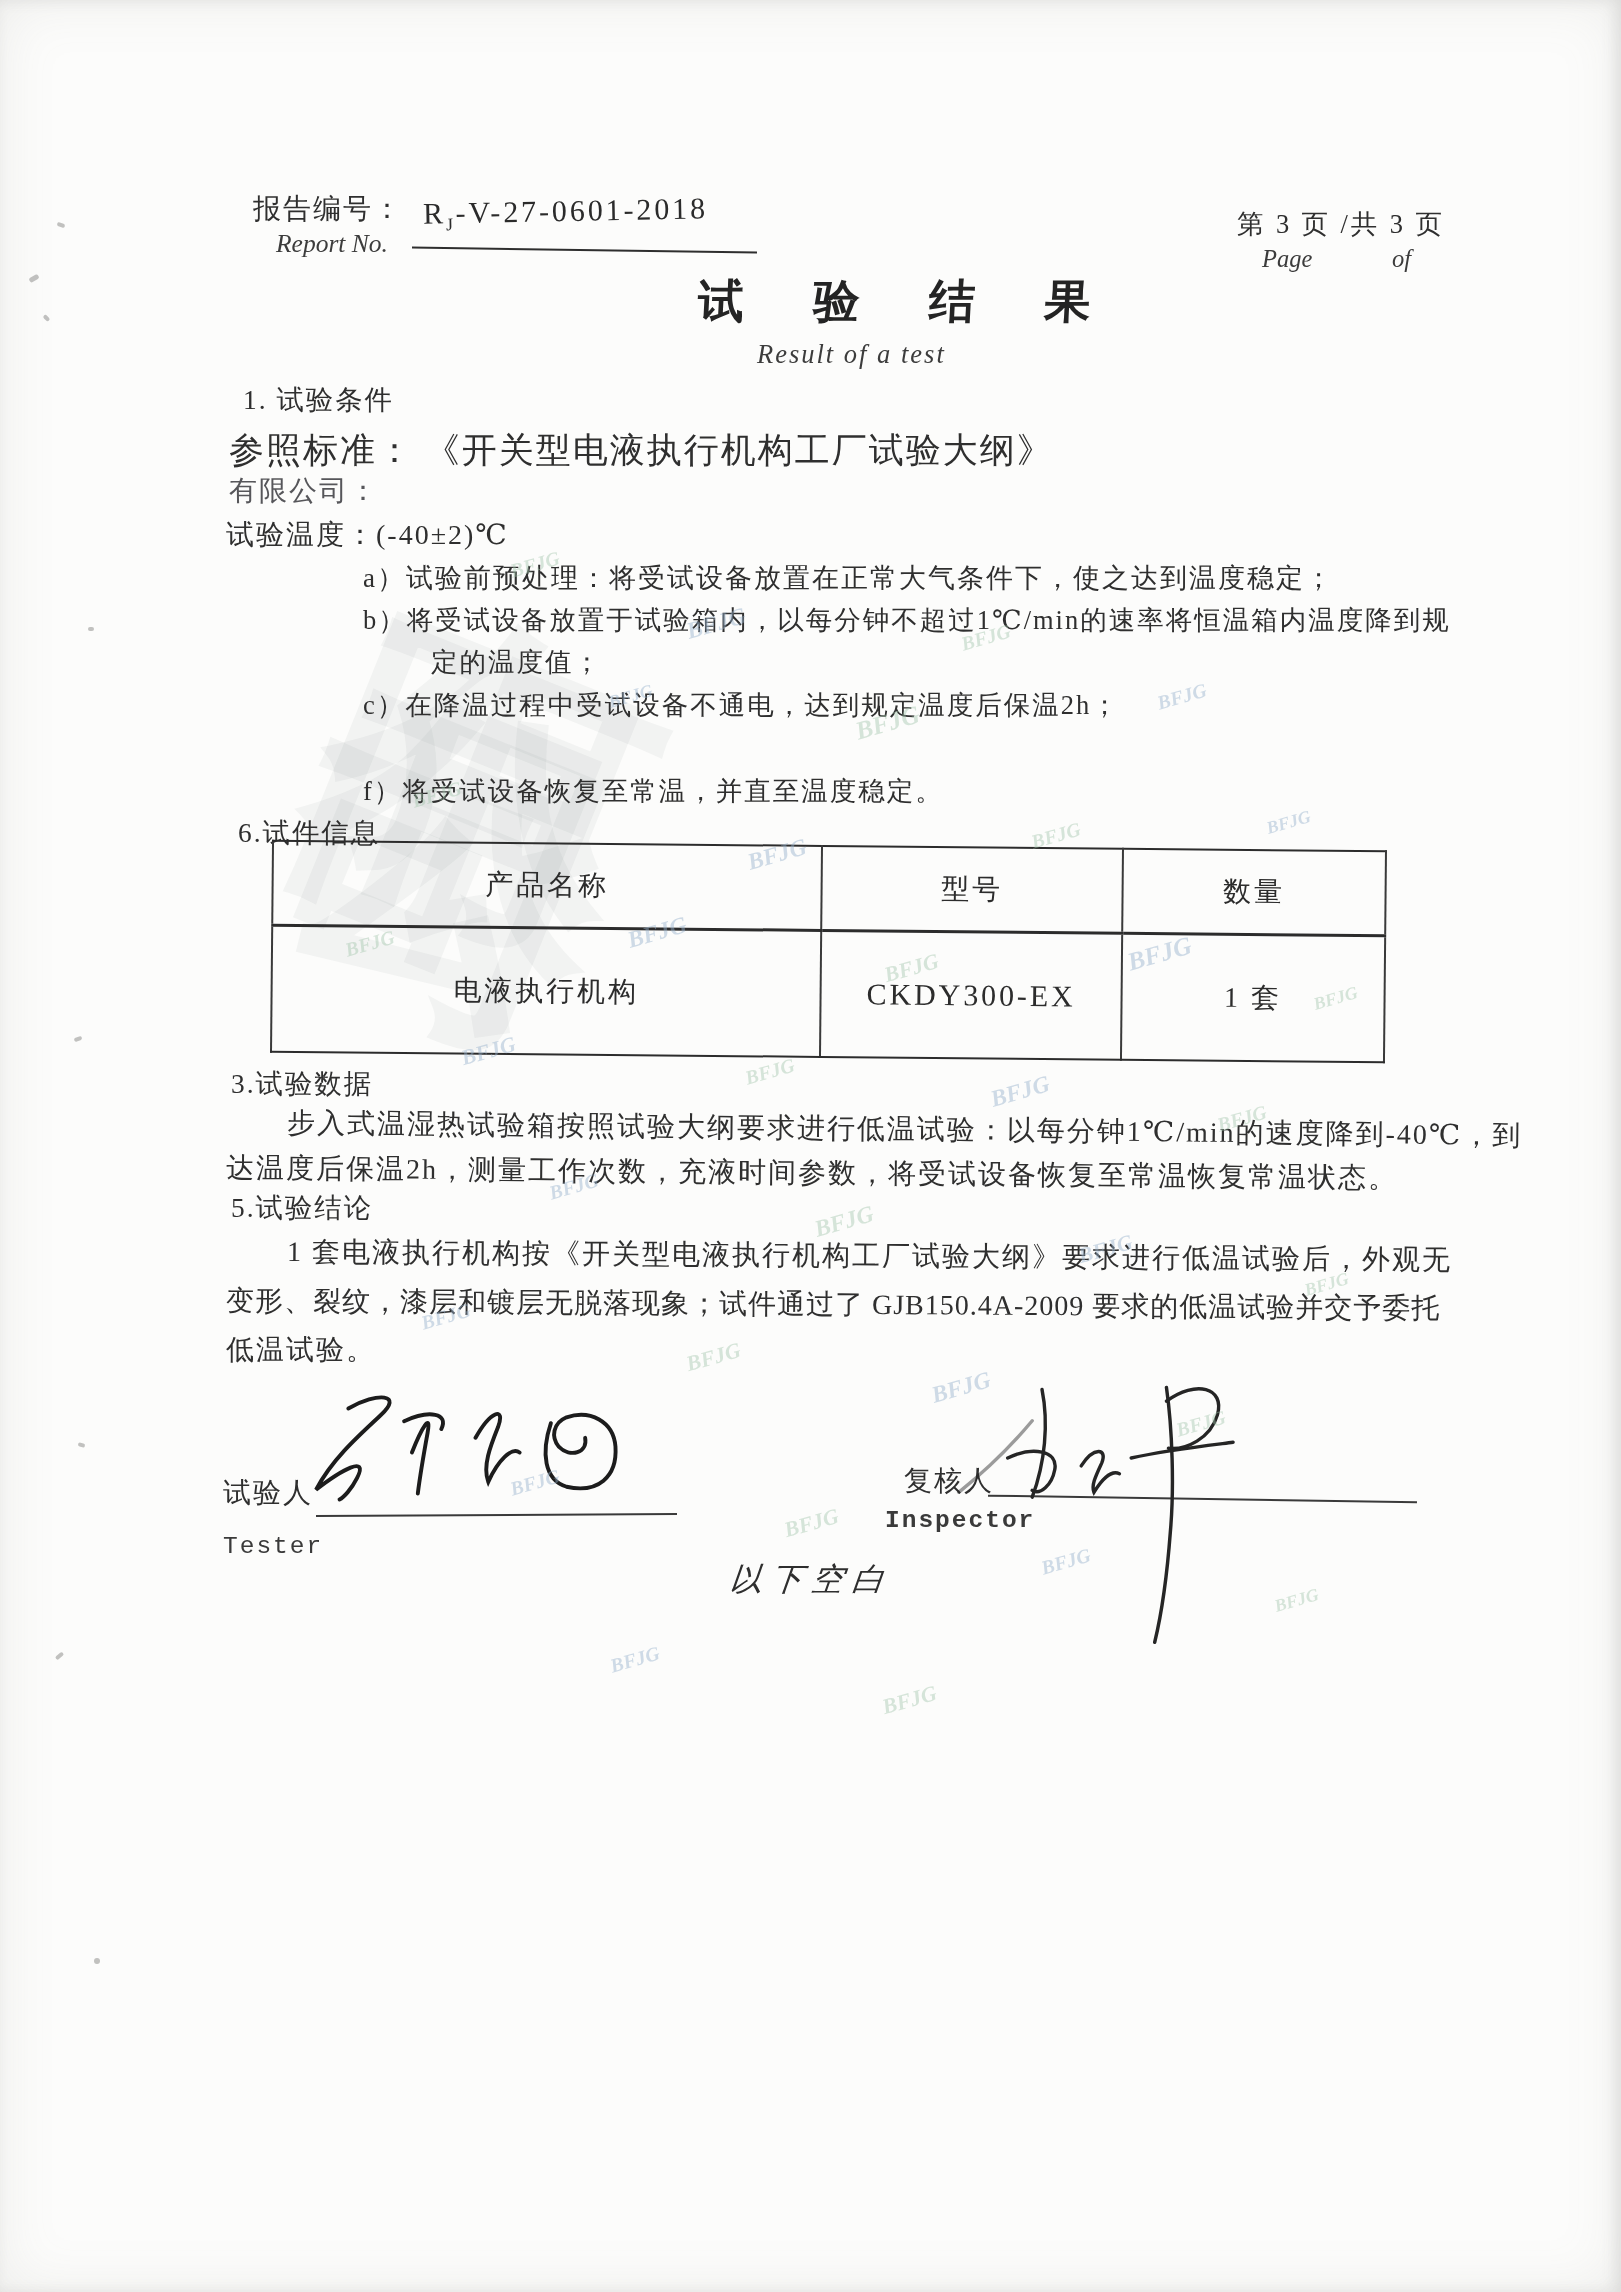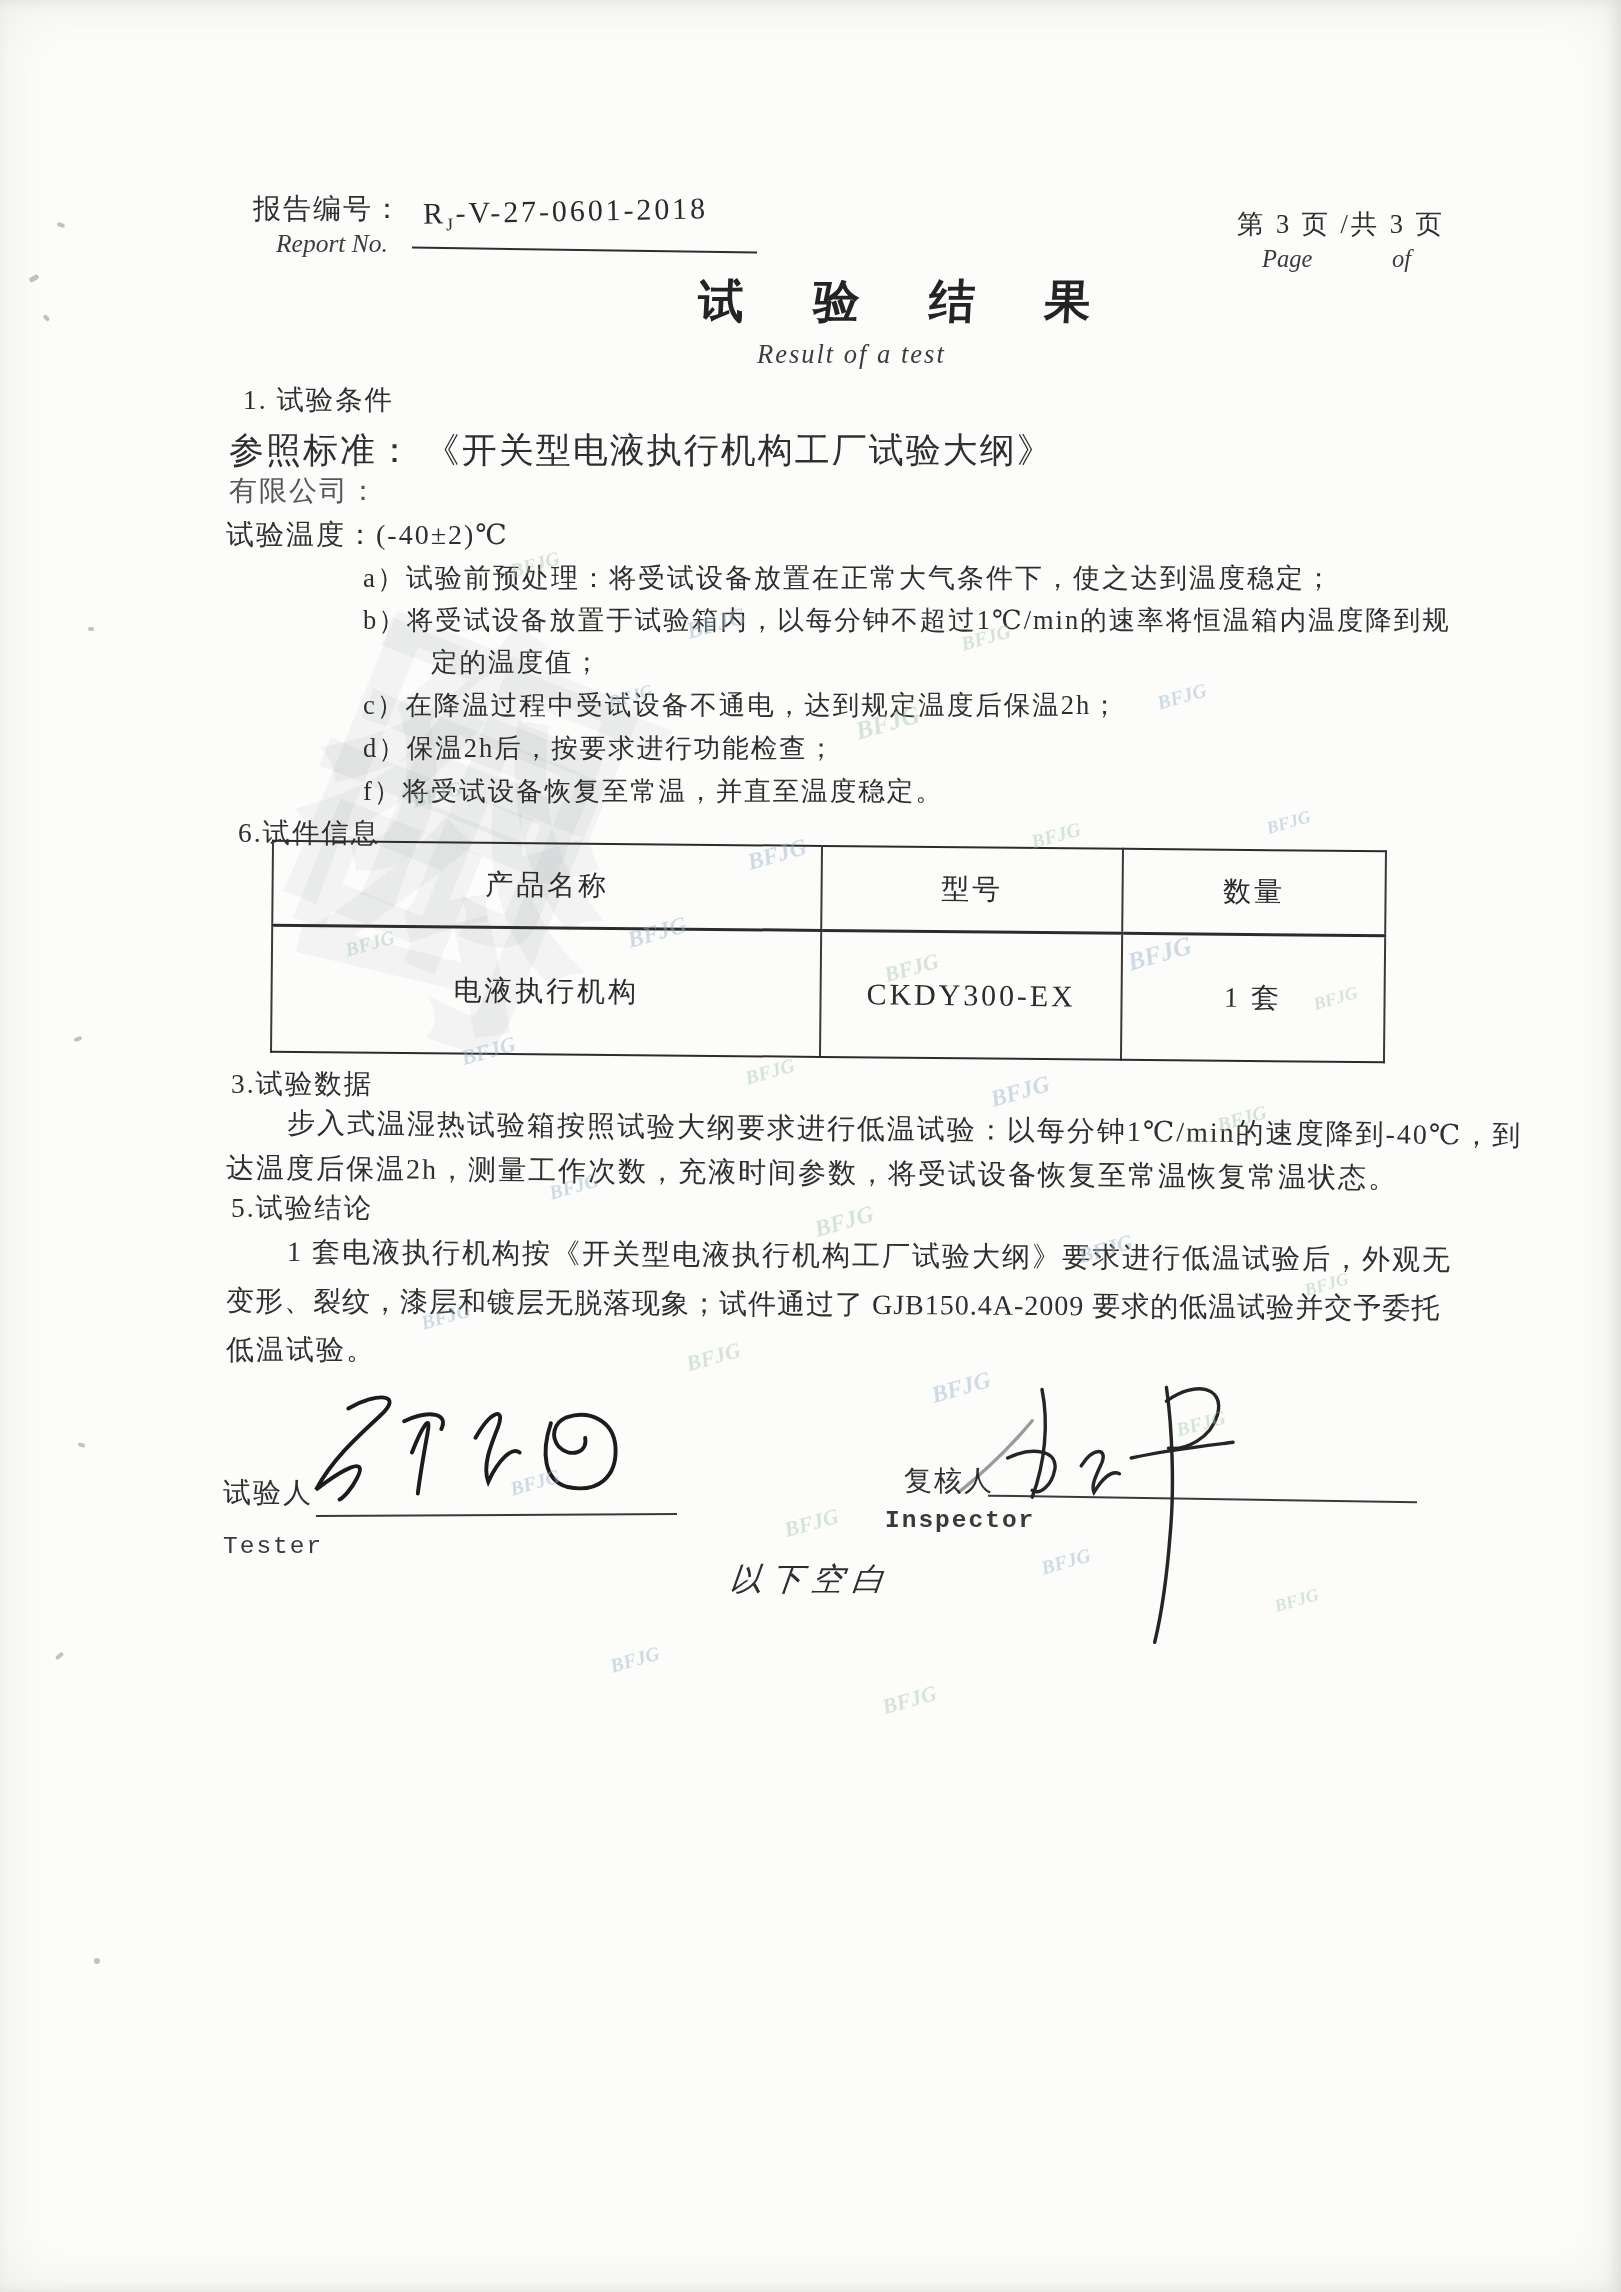--- a/index.html
+++ b/index.html
@@ -122,21 +122,20 @@
   <div class="abs en-italic doc-subtitle">Result of a test</div>
 
   <div class="abs cjk s1-heading">1. 试验条件</div>
   <div class="abs cjk s1-ref">参照标准： 《开关型电液执行机构工厂试验大纲》</div>
   <div class="abs cjk s1-type faded">有限公司：</div>
   <div class="abs cjk s1-temp">试验温度：(-40±2)℃</div>
   <div class="abs cjk s1-a">a）试验前预处理：将受试设备放置在正常大气条件下，使之达到温度稳定；</div>
   <div class="abs cjk s1-b">b）将受试设备放置于试验箱内，以每分钟不超过1℃/min的速率将恒温箱内温度降到规</div>
   <div class="abs cjk s1-b2">定的温度值；</div>
   <div class="abs cjk s1-c">c）在降温过程中受试设备不通电，达到规定温度后保温2h；</div>
-  <div class="abs cjk s1-d">d）保温2h后，按要求进行功能检查；</div>
   <div class="abs cjk s1-f">f）将受试设备恢复至常温，并直至温度稳定。</div>
 
   <div class="abs cjk s2-heading">6.试件信息</div>
   <table class="spec-table">
     <tbody>
         <tr class="hdr">
       <th class="col1">产品名称</th>
       <th class="col2">型号</th>
       <th class="col3">数量</th>
     </tr>

